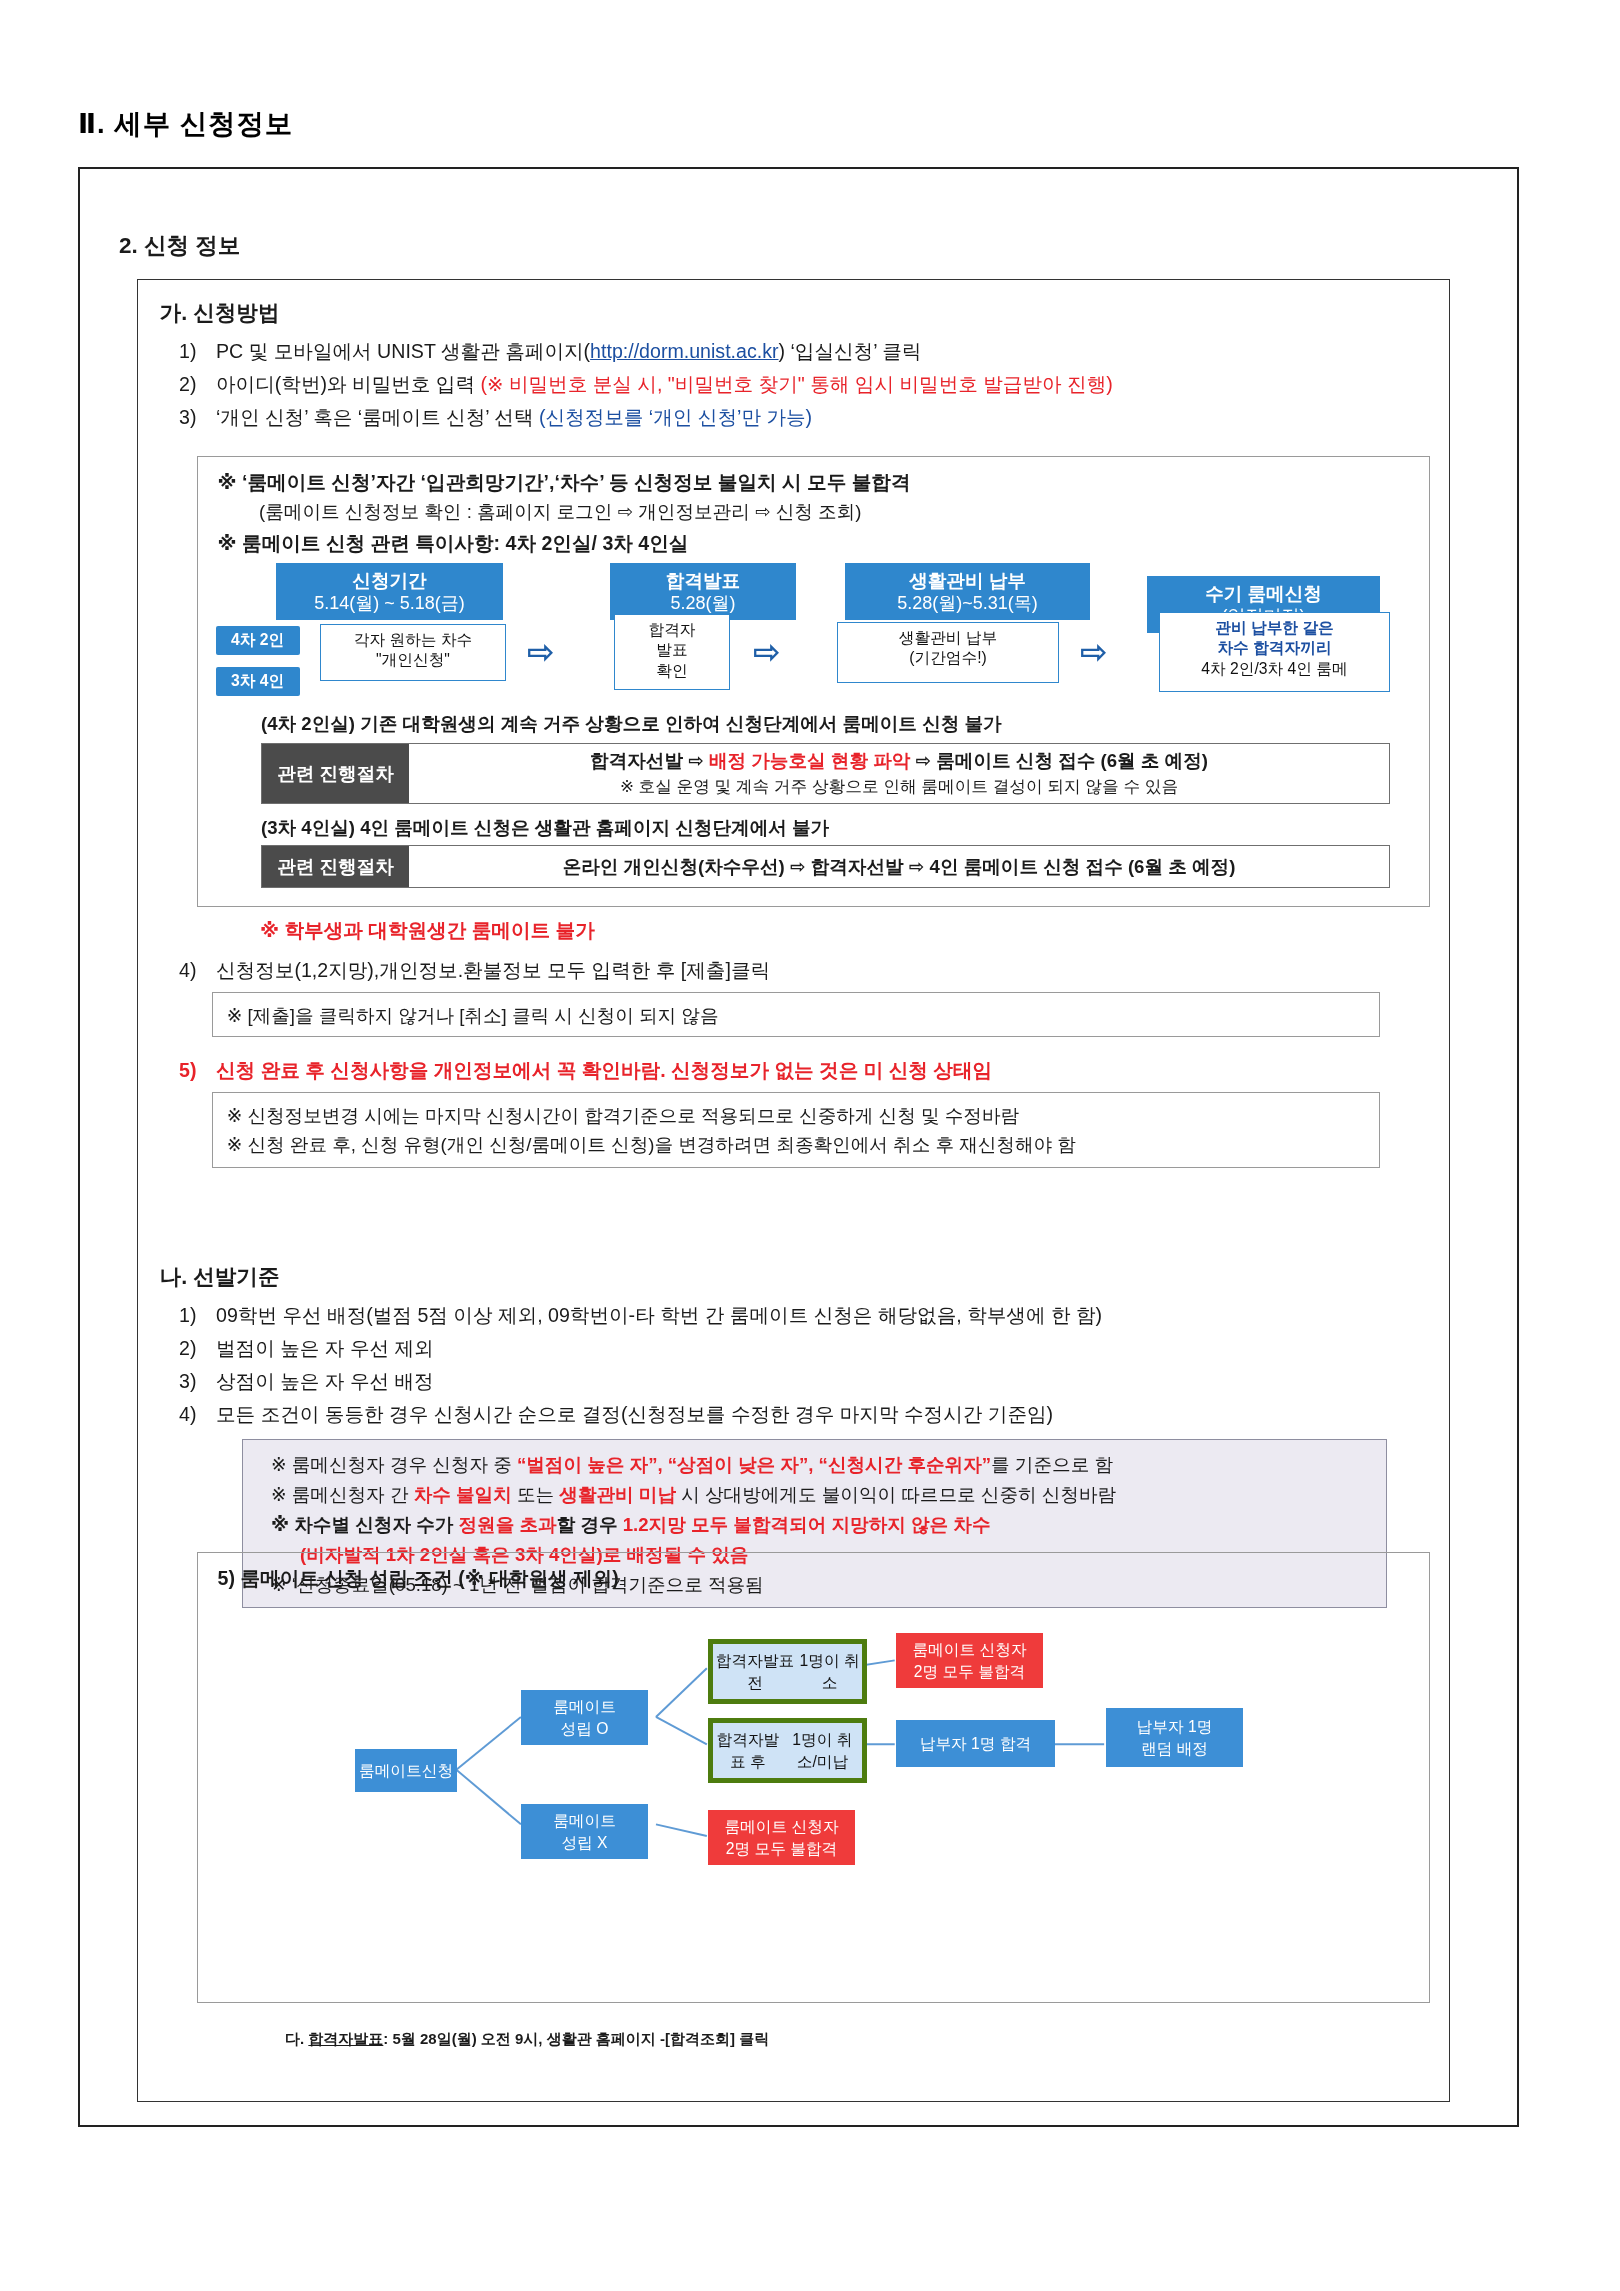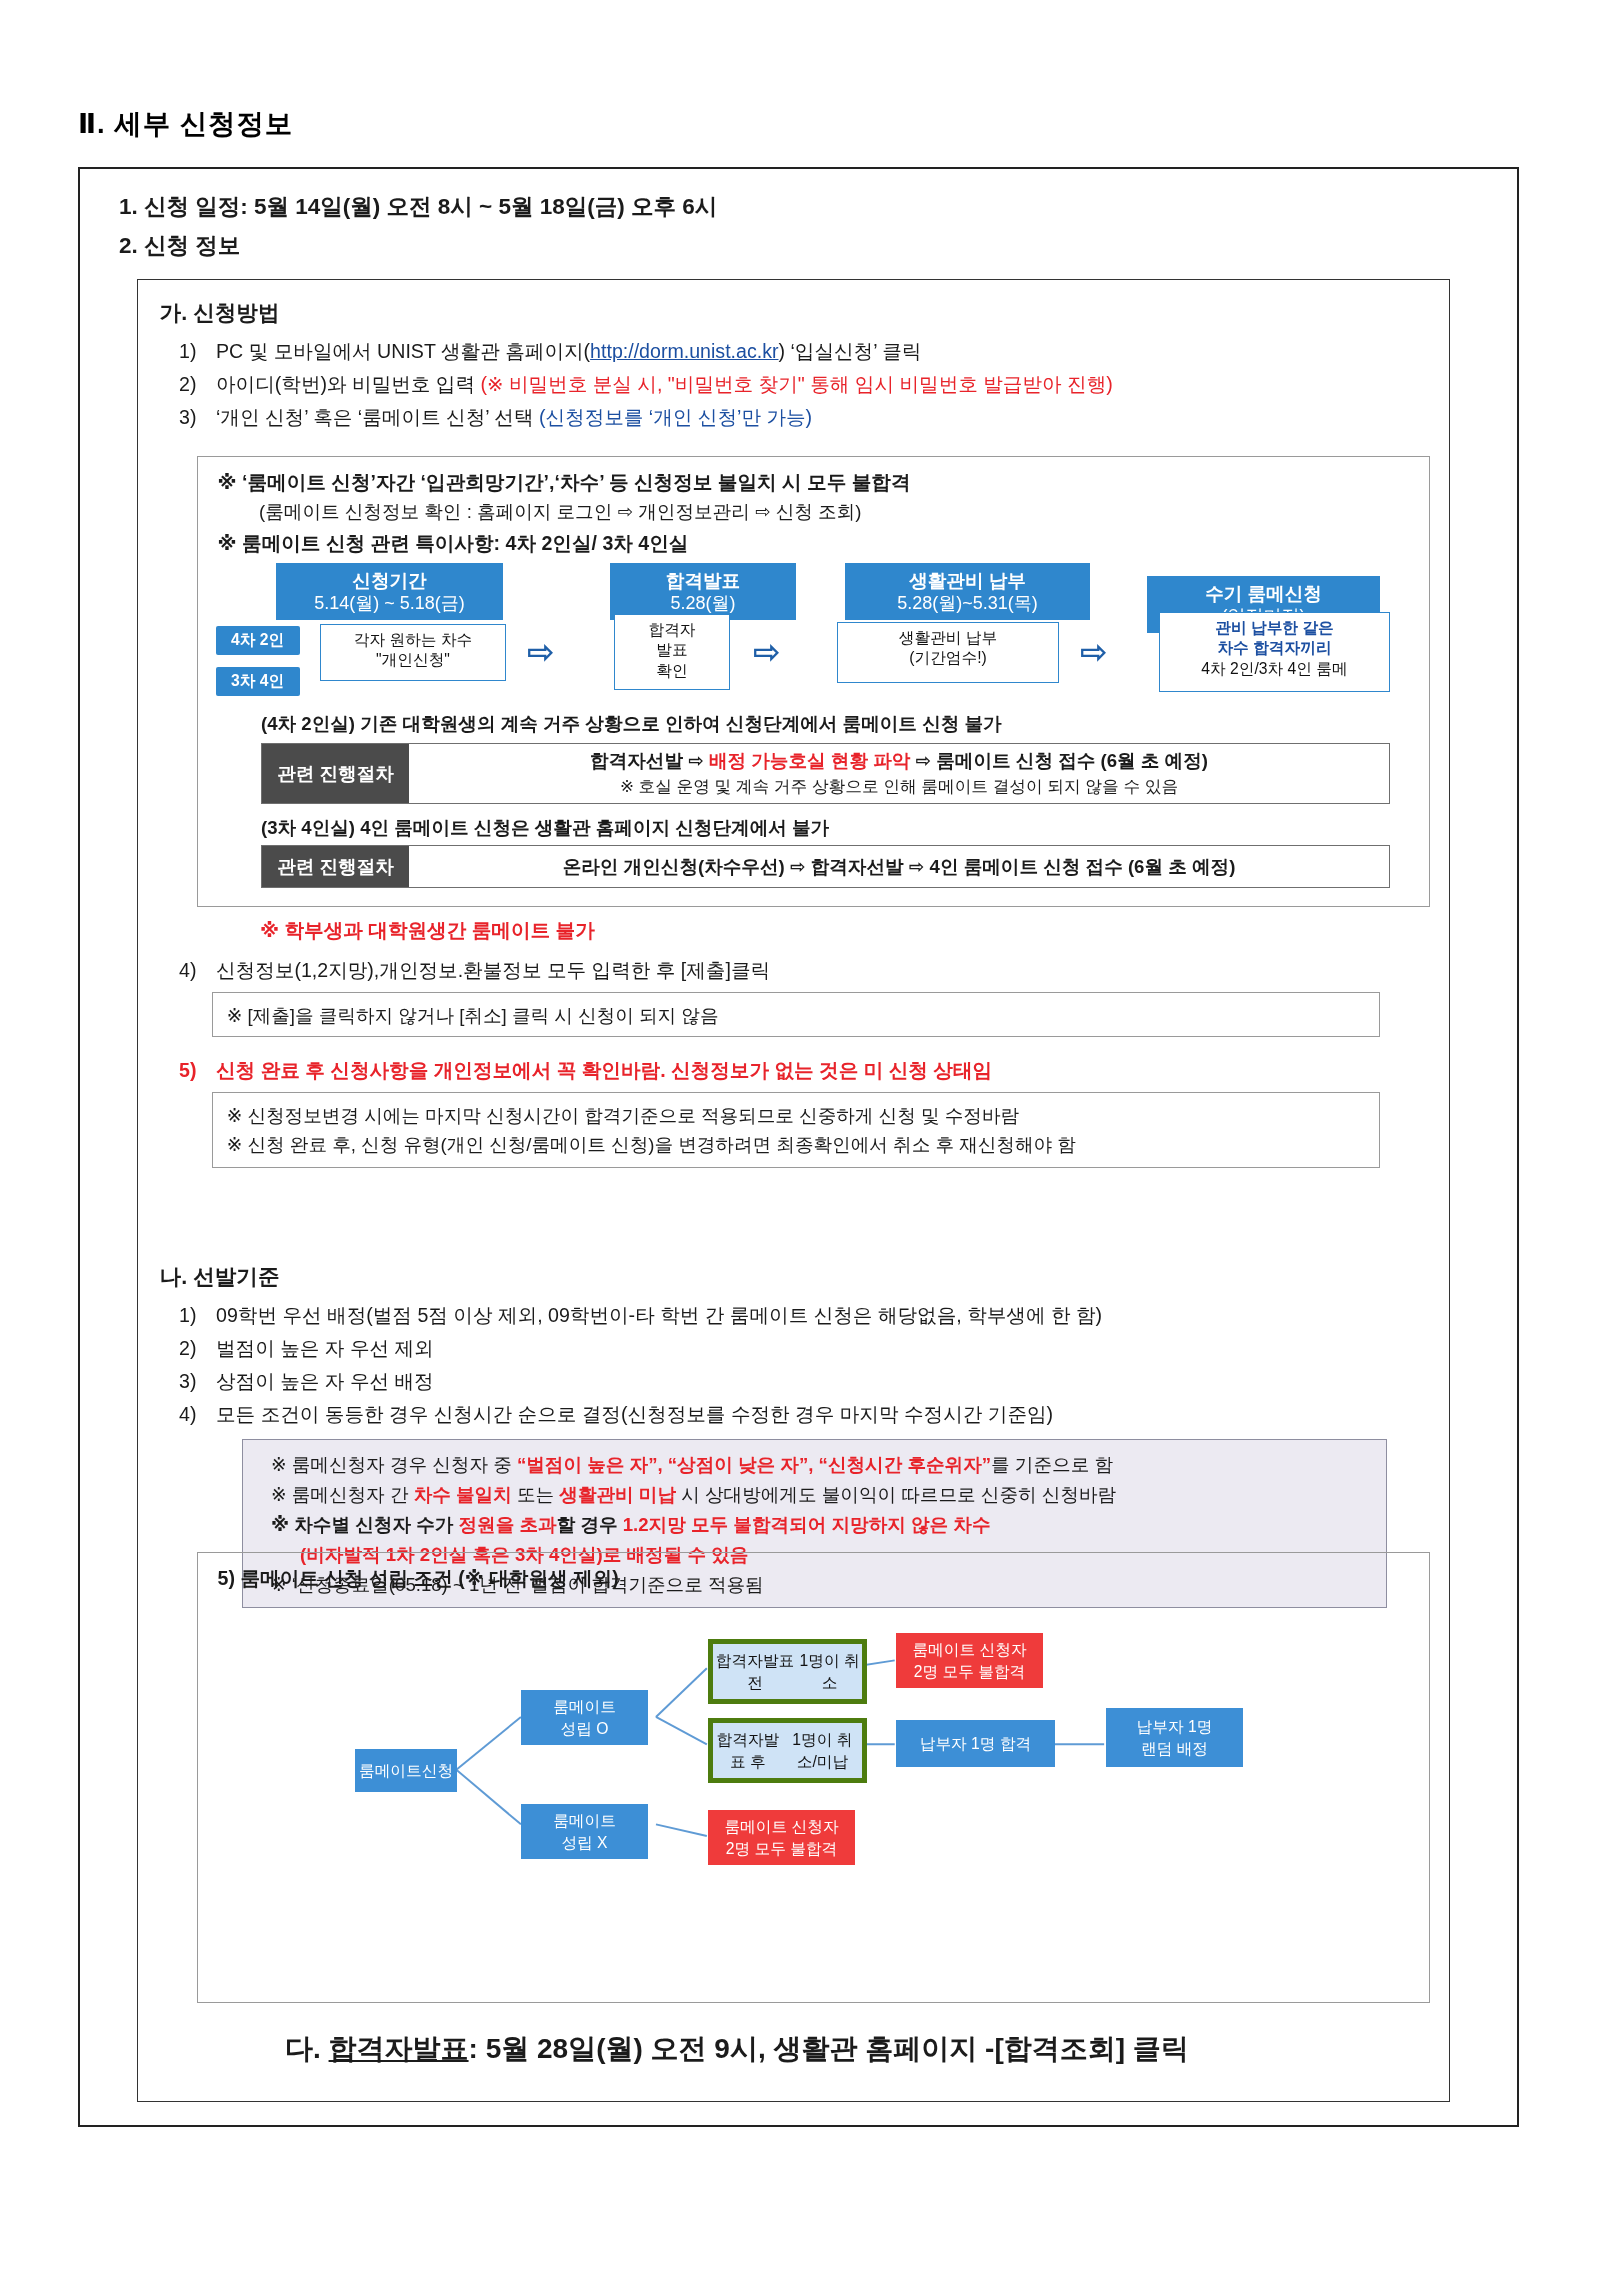--- a/index.html
+++ b/index.html
@@ -25,21 +25,21 @@
   .list-2{position:absolute;left:39px;top:61px;}
 
   
   .inner{
     position:absolute;left:57px;top:110px;width:1313px;height:1823px;
     border:1.5px solid #333;box-sizing:border-box;
   }
   .hdr{font-size:21.6px;font-weight:bold;}
   .ga{position:absolute;left:21.6px;top:17.6px;}
   .na{position:absolute;left:21.6px;top:982px;}
-  .da{position:absolute;left:147px;top:1750px;font-size:28px;font-weight:bold;}
+  .da{position:absolute;left:147px;top:1750px;font-size:15px;font-weight:bold;}
   .da u{text-decoration:underline;}
 
   .ol{position:absolute;font-size:19.6px;line-height:33px;}
   .ol .i{display:block;position:relative;padding-left:37px;}
   .ol .i .mk{position:absolute;left:0;top:0;}
   .red{color:#e8232a;}
   .blue{color:#1c4fa1;}
   .bold{font-weight:bold;}
   .link{color:#1c4fa1;text-decoration:underline;}
 
@@ -97,21 +97,20 @@
 </style>
 </head>
 <body>
 
 <div class="page">
 
   <div class="sec-title">Ⅱ. 세부 신청정보</div>
 
   <div class="frame">
 
-    <div class="l1 list-1">1. 신청 일정: 5월 14일(월) 오전 8시 ~ 5월 18일(금) 오후 6시</div>
     <div class="l1 list-2">2. 신청 정보</div>
 
     <div class="inner">
 
       <div class="hdr ga">가. 신청방법</div>
 
       <div class="ol" style="left:41px;top:55px;width:1245px;">
         <span class="i">
           <span class="mk">1)</span>
           <span>PC 및 모바일에서 UNIST 생활관 홈페이지(</span><a class="link" href="#">http://dorm.unist.ac.kr</a><span>) ‘입실신청’ 클릭</span>

